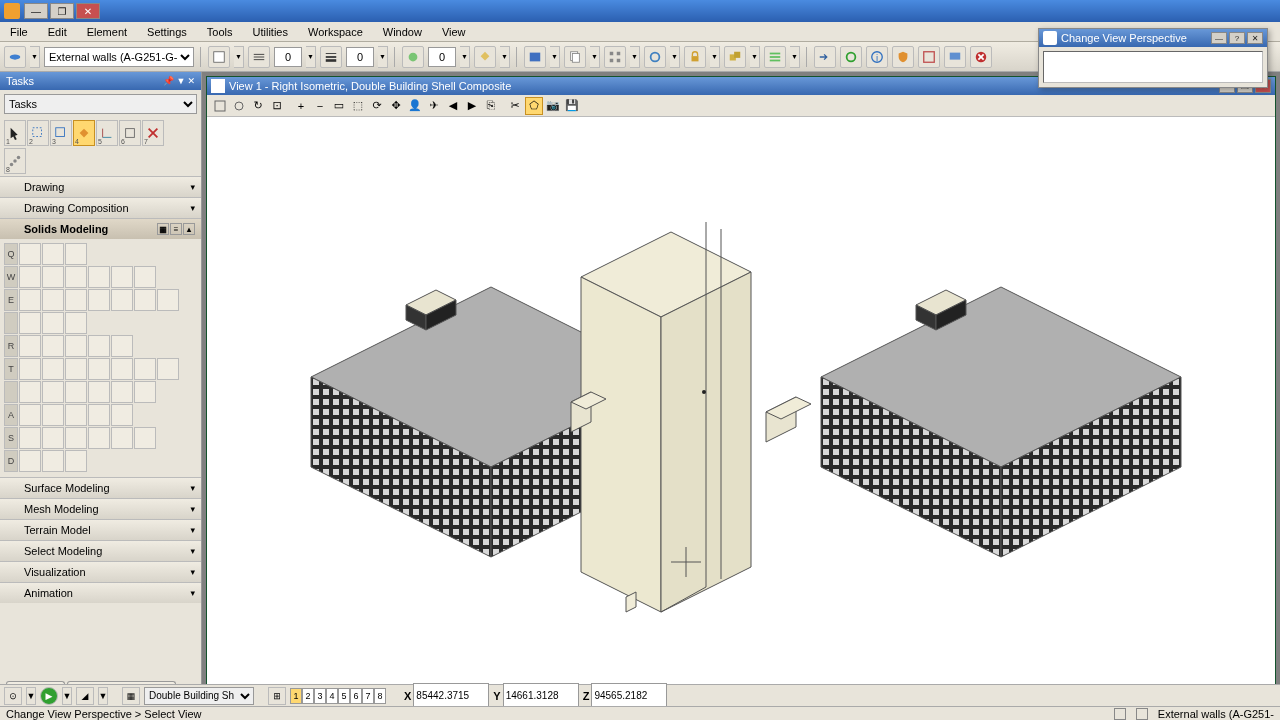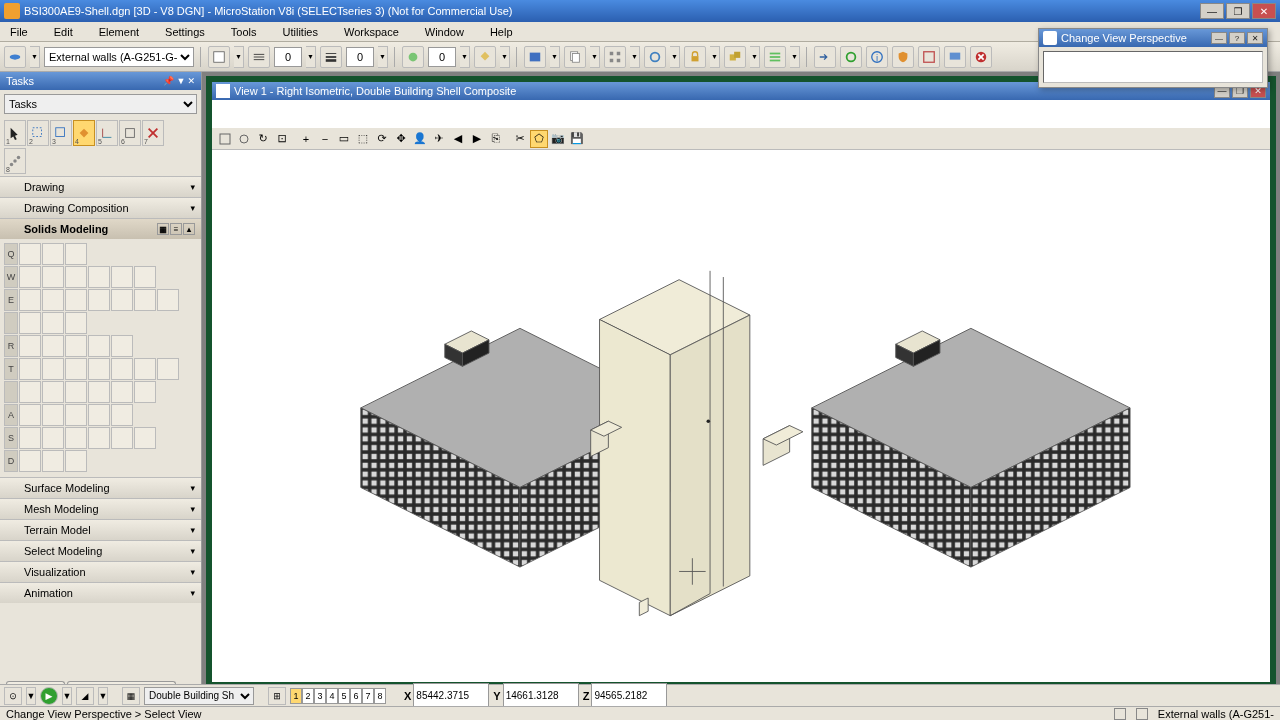--- a/index.html
+++ b/index.html
@@ -7,21 +7,21 @@
 
 
 .titlebar { height: 22px; background: linear-gradient(to bottom, #4a8be0, #2b5fb0); display: flex; align-items: center; padding: 0 4px; color: #fff; }
 .titlebar .icon { width: 16px; height: 16px; background: #f0a030; border-radius: 2px; margin-right: 4px; }
 .titlebar .title { flex: 1; font-size: 11px; overflow: hidden; white-space: nowrap; }
 .titlebar .wbtns { display: flex; gap: 2px; }
 .titlebar .wbtn { width: 24px; height: 16px; background: #d4d0c8; border: 1px solid #888; display: flex; align-items: center; justify-content: center; font-size: 10px; cursor: pointer; color: #222; }
 .titlebar .wbtn.close { background: #c75050; color: #fff; }
 
 
-.menubar { height: 20px; background: #e8e4da; display: flex; align-items: center; padding: 0 6px; gap: 18px; border-bottom: 1px solid #b0aca0; }
+.menubar { height: 20px; background: #e8e4da; display: flex; align-items: center; padding: 0 6px; gap: 12px; border-bottom: 1px solid #b0aca0; }
 .menubar span { cursor: pointer; padding: 2px 4px; }
 
 
 .maintoolbar { height: 30px; background: linear-gradient(#f0ece2,#d8d4ca); border-bottom: 1px solid #aaa; display: flex; align-items: center; padding: 0 4px; gap: 4px; }
 .maintoolbar select { font-size: 11px; height: 20px; border: 1px solid #999; background: #fff; }
 .maintoolbar .tbtn { width: 22px; height: 22px; border: 1px solid #bbb; background: #e8e4da; border-radius: 2px; display: flex; align-items: center; justify-content: center; cursor: pointer; position: relative; }
 .maintoolbar .tbtn svg { width: 14px; height: 14px; }
 .maintoolbar .drop { width: 10px; height: 22px; border: 1px solid #bbb; border-left: none; background: #e8e4da; display: flex; align-items: center; justify-content: center; font-size: 7px; }
 .maintoolbar .sep { width: 2px; height: 20px; border-left: 1px solid #aaa; margin: 0 2px; }
 .maintoolbar .num { width: 28px; height: 20px; border: 1px solid #999; background: #fff; font-size: 11px; text-align: center; }
@@ -52,21 +52,21 @@
 .tasks-panel .toolgrid .row { display: flex; gap: 1px; margin-bottom: 1px; }
 .tasks-panel .toolgrid .row .lbl { width: 14px; font-size: 9px; color: #444; display: flex; align-items: center; justify-content: center; background: #d0ccc0; border: 1px solid #bbb; }
 .tasks-panel .toolgrid .row .tb { width: 22px; height: 22px; border: 1px solid #bbb; background: #f0ece2; display: flex; align-items: center; justify-content: center; cursor: pointer; }
 
 .tasks-panel .bottom-tabs { margin-top: auto; height: 22px; display: flex; align-items: flex-end; padding: 0 6px 2px; gap: 2px; }
 .tasks-panel .bottom-tabs .tab { padding: 2px 8px; background: #f0ece2; border: 1px solid #999; border-bottom: none; border-radius: 3px 3px 0 0; cursor: pointer; font-size: 10px; display: flex; align-items: center; gap: 3px; }
 .tasks-panel .bottom-tabs .tab .ti { width: 10px; height: 10px; background: #888; }
 
 
 .view-area { position: absolute; left: 202px; top: 72px; right: 0; bottom: 28px; background: #808080; }
-.view-window { position: absolute; inset: 4px; background: #fff; border: 6px solid #14532d; display: flex; flex-direction: column; gap: 28px; }
+.view-window { position: absolute; inset: 4px; background: #fff; border: 1px solid #14532d; display: flex; flex-direction: column; }
 .view-window .vtitle { height: 18px; background: linear-gradient(#6898d8,#3868b0); color: #fff; display: flex; align-items: center; padding: 0 4px; font-size: 11px; }
 .view-window .vtitle .vi { width: 14px; height: 14px; background: #fff; margin-right: 4px; }
 .view-window .vtitle .vctrls { margin-left: auto; display: flex; gap: 2px; }
 .view-window .vtitle .vctrls span { width: 16px; height: 14px; background: #d4d0c8; border: 1px solid #888; color: #222; display: flex; align-items: center; justify-content: center; font-size: 9px; cursor: pointer; }
 .view-window .vtitle .vctrls span.vclose { background: #c75050; color: #fff; }
 .view-window .vtoolbar { height: 22px; background: #e8e4da; border-bottom: 1px solid #bbb; display: flex; align-items: center; padding: 0 4px; gap: 1px; }
 .view-window .vtoolbar .vtb { width: 18px; height: 18px; border: 1px solid transparent; display: flex; align-items: center; justify-content: center; cursor: pointer; }
 .view-window .vtoolbar .vtb svg { width: 12px; height: 12px; }
 .view-window .vtoolbar .vtb.active { background: #ffd870; border-color: #c89020; }
 .view-window .canvas { flex: 1; position: relative; background: #fff; overflow: hidden; }
@@ -96,38 +96,37 @@
 .statusbar .sright .sicn { width: 12px; height: 12px; border: 1px solid #888; }
 
 
 .canvas svg { width: 100%; height: 100%; }
 </style>
 </head>
 <body>
 
 <div class="titlebar">
   <div class="icon"></div>
-  <div class="title">BSI300AE9-Shell.dgn [3D - V8 DGN] - MicroStation V8i (SELECTseries 3) (Not for Commercial Use)</div>
   <div class="wbtns">
     <div class="wbtn">—</div>
     <div class="wbtn">❐</div>
     <div class="wbtn close">✕</div>
   </div>
 </div>
 
 <div class="menubar">
   <span>File</span>
   <span>Edit</span>
   <span>Element</span>
   <span>Settings</span>
   <span>Tools</span>
   <span>Utilities</span>
   <span>Workspace</span>
   <span>Window</span>
-  <span>Help</span>
+  <span>View</span>
 </div>
 
 <div class="maintoolbar">
   <div class="tbtn">
       <svg viewBox="0 0 16 16">
         <ellipse cx="8" cy="8" rx="6" ry="3" fill="#4080d0"></ellipse>
       </svg>
     </div>
   <div class="drop">▼</div>
   <select style="width:150px"><option>External walls (A-G251-G-WallExt)</option></select>

